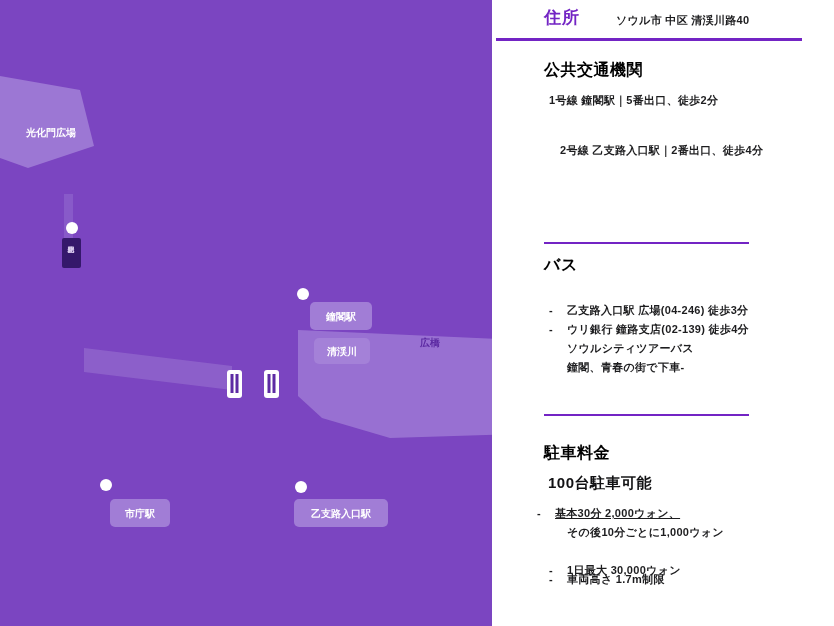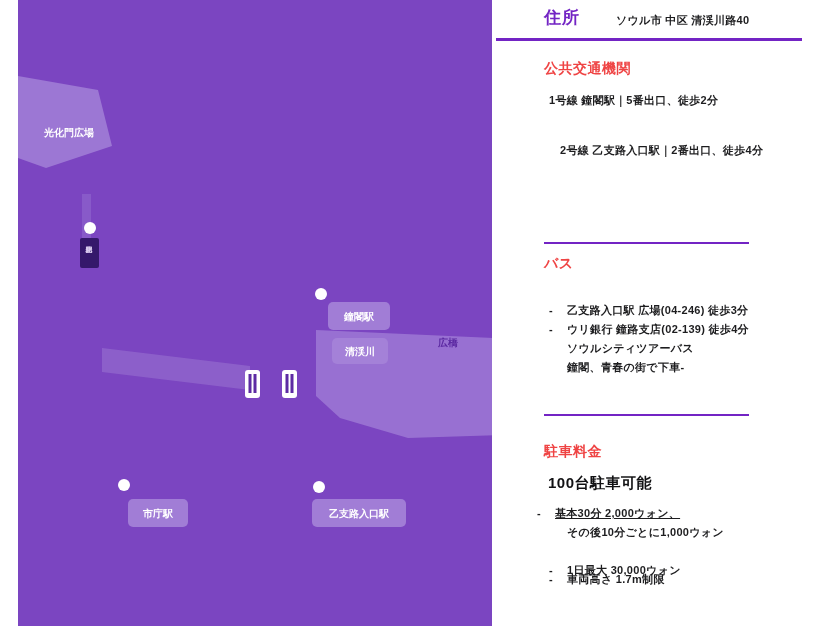--- a/index.html
+++ b/index.html
@@ -1,28 +1,28 @@
 <!DOCTYPE html>
 <html><head>
 <meta charset="utf-8">
 <style>
   * { margin:0; padding:0; box-sizing:border-box; }
   html,body { background:#ffffff; }
   body { font-family: "Liberation Sans", "DejaVu Sans", sans-serif; }
   .page { position:relative; width:834px; height:626px; display:flex; overflow:hidden; background:#fff; }
 
   
-  .map { position:relative; width:492px; height:626px; flex:none;padding-left:18px; }
+  .map { position:relative; width:492px; height:626px; flex:none; }
   .map svg { display:block; }
   .map-label { font-weight:bold; }
 
   
   .panel { position:relative; flex:1; background:#ffffff; }
   .abs { position:absolute; }
-  .sec-title { color:#ef4444; font-weight:bold; font-size:14px; letter-spacing:0.5px; }
+  .sec-title { color:#000000; font-weight:bold; font-size:16px; letter-spacing:0.5px; }
   .addr-title { color:#7324c4; font-weight:bold; font-size:17px; letter-spacing:1px; }
   .body-txt { font-size:11px; font-weight:bold; color:#1d1d1f; letter-spacing:0.3px; white-space:nowrap; }
   .sub-txt { font-size:15px; font-weight:bold; color:#111113; letter-spacing:0.5px; }
   .rule { position:absolute; background:#7324c4; }
   .dash { display:inline-block; width:18px; }
 </style>
 </head>
 <body>
 
 <div class="page">

